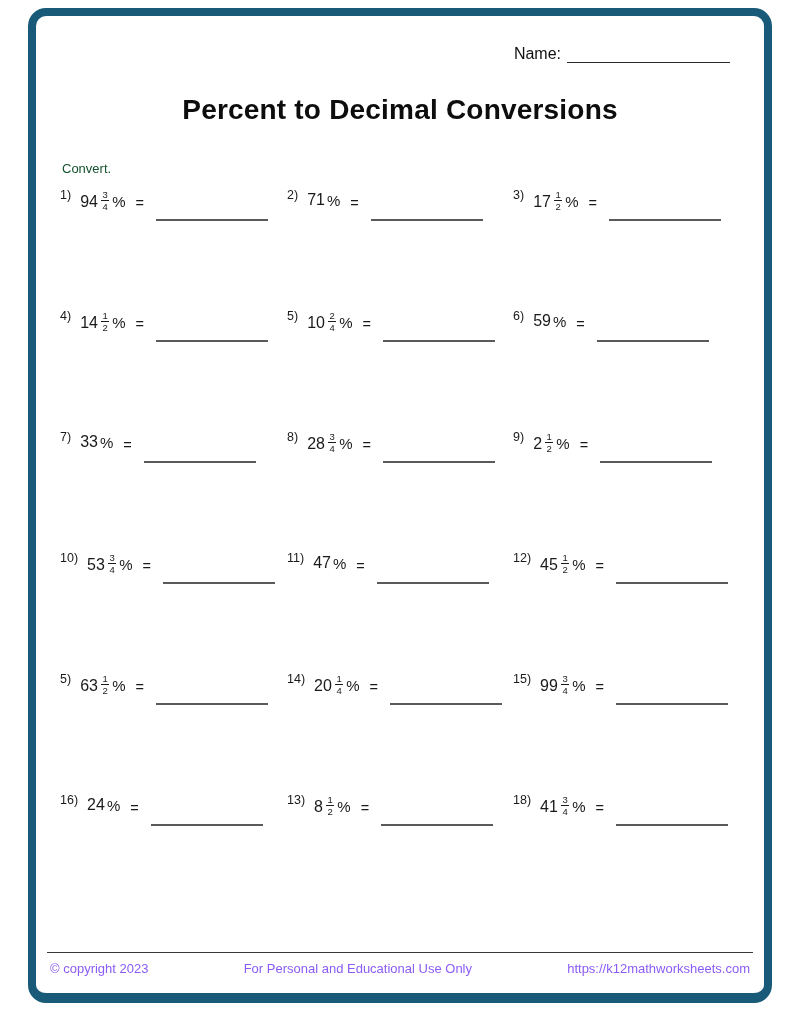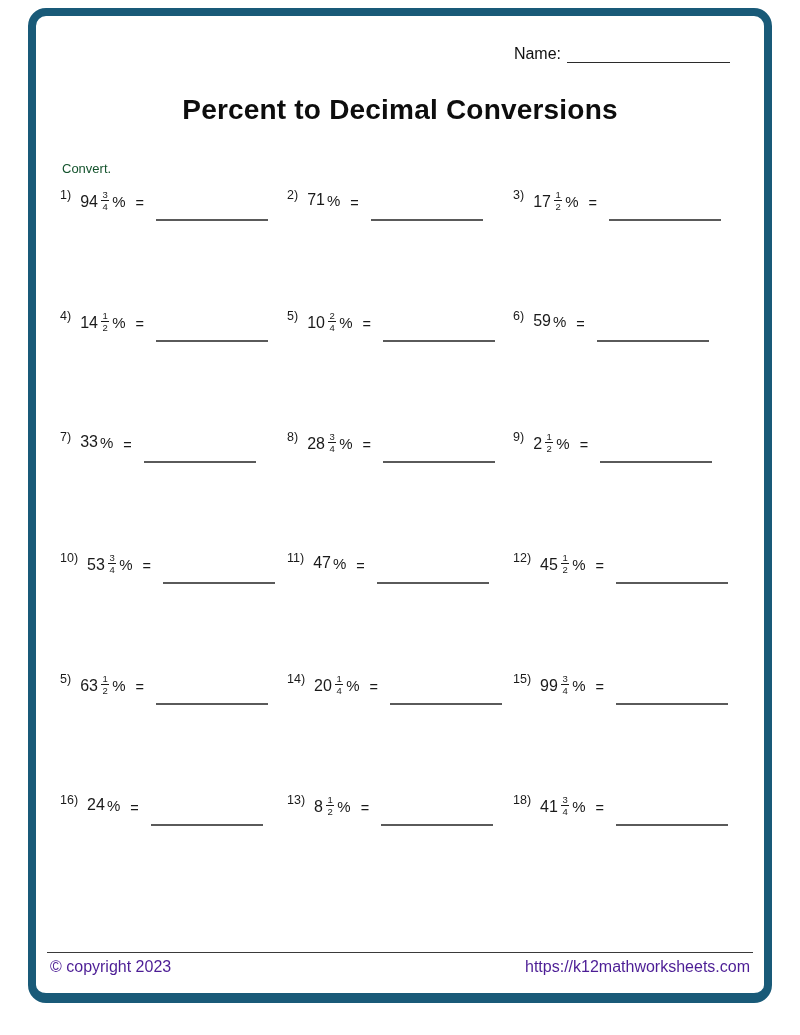--- a/index.html
+++ b/index.html
@@ -138,22 +138,22 @@
   .footer-row {
     position: absolute;
     left: 0;
     right: 0;
     bottom: 17px;
     padding: 0 14px;
     box-sizing: border-box;
     display: flex;
     justify-content: space-between;
     align-items: center;
-    font-size: 16px;
-    color: #4c1d95;
+    font-size: 13px;
+    color: #8b5cf6;
   }
 </style>
 </head>
 <body>
 
 <div class="page">
   <div class="page-frame" style="border-color: rgb(25, 90, 120);">
 
     <div class="name-row">
       <span class="name-label">Name:</span>
@@ -399,17 +399,18 @@
       <span class="pct">%</span>
     </span>
     <span class="eq">=</span>
     <span class="ans-line" style="border-bottom-color: rgb(90, 90, 90);"></span>
   </div>
 </div>
 
     <div class="footer-rule"></div>
     <div class="footer-row">
       <span>© copyright 2023</span>
+      <span>For Personal and Educational Use Only</span>
       <span>https://k12mathworksheets.com</span>
     </div>
 
   </div>
 </div>
 
 </body></html>

